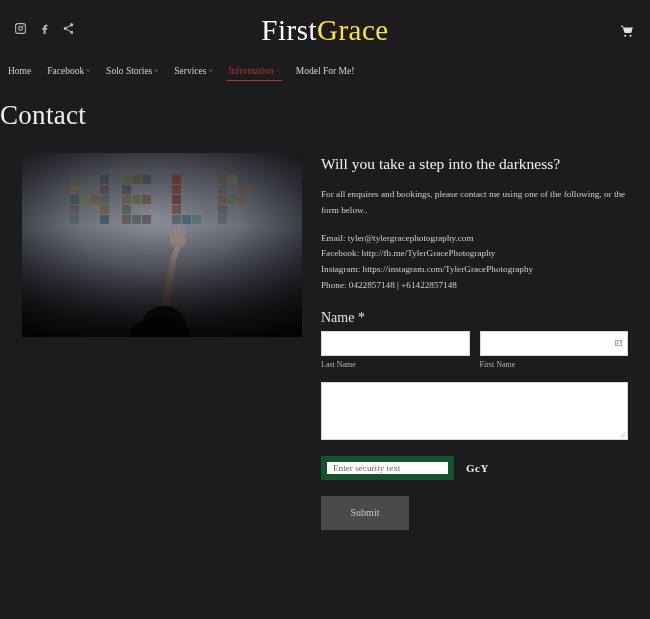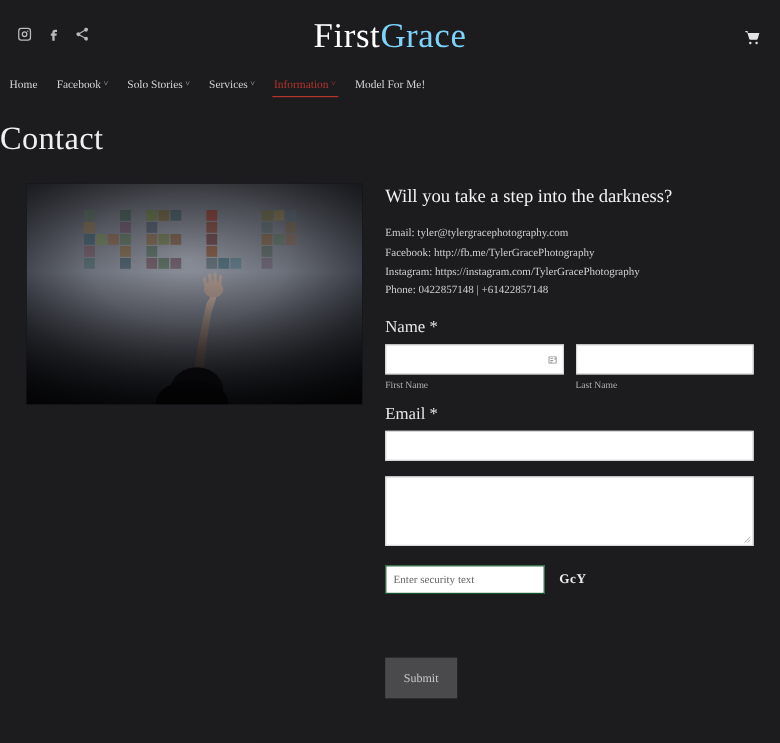--- a/index.html
+++ b/index.html
@@ -44,21 +44,21 @@
     position: absolute;
     left: 0; right: 0;
     top: 13px;
     text-align: center;
     font-family: "Liberation Serif", serif;
     font-size: 29px;
     letter-spacing: 0.5px;
     line-height: 1.2;
   }
   .brand .brand-first { color: #ffffff; }
-  .brand .brand-second { color: #7dd3fc; }
+  .brand .brand-second { color: #fde047; }
 
   .cart-btn {
     position: absolute;
     right: 16px;
     top: 24px;
     width: 14px;
     height: 14px;
     color: #e3e3e5;
   }
   .cart-btn svg { display: block; width: 100%; height: 100%; fill: currentColor; }
@@ -244,21 +244,21 @@
     display: flex;
     align-items: center;
     gap: 12px;
     margin-bottom: 16px;
     margin-top: 16px;
   }
   .security-input {
     width: 133px;
     height: 24px;
     background: #ffffff;
-    border: 1px solid #14532d;
+    border: 6px solid #14532d;
     font-family: "Liberation Serif", serif;
     font-size: 9.2px;
     color: #444;
     padding: 0 6px;
     border-radius: 0;
   }
   .security-input::placeholder { color: #666; }
   .captcha-text {
     font-family: "Liberation Serif", serif;
     font-size: 11px;
@@ -266,25 +266,24 @@
     color: #ededef;
     letter-spacing: 0.5px;
   }
 
   .submit-btn {
     background: #4a4a4c;
     border: none;
     color: #c9c9cb;
     font-family: "Liberation Serif", serif;
     font-size: 10px;
-    width: 60px;
+    width: 88px;
     height: 34px;
     border-radius: 0;
     cursor: pointer;
-    margin-top: 37px;
   }
 </style>
 </head>
 <body>
 
 <header class="site-header">
 
   <div class="social-bar">
     <a class="soc-icon">
       <svg viewBox="0 0 24 24">
@@ -421,57 +420,54 @@
 
         <rect x="0" y="0" width="280" height="184" fill="url(#vign)"></rect>
       </svg>
     </figure>
   </div>
 
   <div class="text-col">
 
     <h2 class="lede-heading">Will you take a step into the darkness?</h2>
 
+    <p class="intro-para">For all enquires and bookings, please contact me using one of the following, or the form below..</p>
 
     <ul class="contact-list">
       <li>Email: tyler@tylergracephotography.com</li>
       <li>Facebook: http://fb.me/TylerGracePhotography</li>
       <li>Instagram: https://instagram.com/TylerGracePhotography</li>
       <li>Phone: 0422857148  | +61422857148</li>
     </ul>
 
     <form>
 
       
       <div class="form-group">
         <label class="field-label">Name *</label>
         <div class="name-row">
+          <div class="name-cell">
+            <input class="txt-input" type="text" value="" style="">
+            <span class="sub-label">Last Name</span>
+          </div>
           <div class="name-cell">
             <div class="input-wrap">
               <input class="txt-input" type="text" value="" style="">
               <span class="autofill-icon">
                 <svg viewBox="0 0 24 24">
                     <path d="M3 4h18v16H3V4zm2 2v12h14V6H5zm2 2h6v2H7V8zm0 4h6v2H7v-2zm0 4h4v1.5H7V16zm9-8h3v3h-3V8z"></path>
                   </svg>
               </span>
             </div>
             <span class="sub-label">First Name</span>
           </div>
-          <div class="name-cell">
-            <input class="txt-input" type="text" value="" style="">
-            <span class="sub-label">Last Name</span>
-          </div>
         </div>
       </div>
 
       
-      <div class="form-group">
-        <label class="field-label">Email *</label>
-        <input class="txt-input" type="text" value="" style="">
-      </div>
 
       
       <div class="form-group">
         <div class="area-wrap">
           <textarea class="msg-area" style=""></textarea>
           <span class="resize-grip">
             <svg viewBox="0 0 10 10">
                 <path d="M9 2 L2 9 M9 5.5 L5.5 9" stroke-width="1" fill="none"></path>
               </svg>
           </span>

